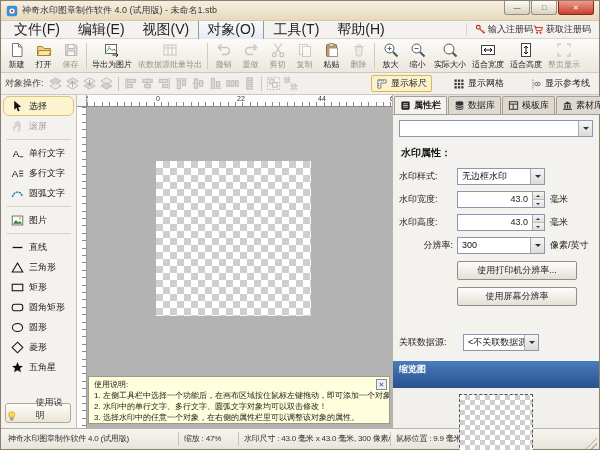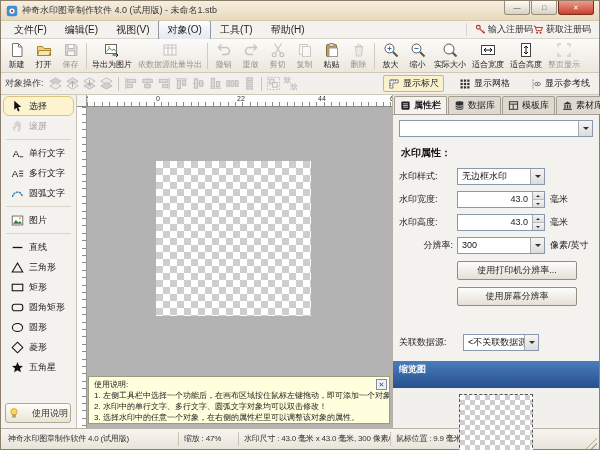--- a/index.html
+++ b/index.html
@@ -8,52 +8,52 @@
 
   
   .titlebar { height:20px; background:linear-gradient(#f6efe1,#e7d9bd); display:flex; align-items:center; padding-left:5px; gap:4px; position:relative; border-bottom:1px solid #d6c8ab; }
   .titlebar .apptitle { font-size:9px; color:#3a3a3a; }
   .winbtns { position:absolute; right:5px; top:0; display:flex; }
   .winbtn { width:26px; height:14px; border:1px solid #988e7d; border-top:none; background:linear-gradient(#fdfcf9,#d9d2c2); border-radius:0 0 3px 3px; font-size:7px; color:#4a4438; text-align:center; line-height:13px; margin-left:1px; }
   .winbtn.close { width:36px; background:linear-gradient(#ee9c8c,#c9412f); border-color:#7e2a1c; color:#fff; font-weight:bold; }
 
   
   .menubar { height:18px; background:#f4f2ee; border-bottom:1px solid #d9d4ca; display:flex; align-items:center; padding:0 4px; }
-  .menuitem { font-size:10px; color:#222; padding:2px 8px; border:1px solid transparent; border-radius:2px; }
+  .menuitem { font-size:14px; color:#222; padding:2px 8px; border:1px solid transparent; border-radius:2px; }
   .menuitem.active { border-color:#8e9aa6; background:linear-gradient(#fbfcfd,#e4e9f0); }
   .register { margin-left:auto; display:flex; align-items:center; gap:0; padding:0 4px 0 8px; border-left:1px solid #d9d4ca; }
   .reglink { display:flex; align-items:center; gap:2px; font-size:9px; color:#333; }
 
   
   .toolbar { height:34px; background:linear-gradient(#fcfbf9,#ece7de); border-bottom:1px solid #cfc8bb; display:flex; align-items:center; padding:0 2px; }
   .tbtn { display:flex; flex-direction:column; align-items:center; justify-content:center; gap:1px; padding:1px 3px; min-width:27px; border-radius:2px; }
   .tbtn .tlabel { font-size:8px; color:#222; white-space:nowrap; }
   .tbtn.disabled { opacity:.45; filter:grayscale(1); }
   .tsep { width:1px; height:26px; background:#d2cbbe; margin:0 2px; }
 
   
   .objectbar { height:22px; background:#f2f0ec; border-bottom:1px solid #cfc8bb; display:flex; align-items:center; padding:0 4px; }
   .objectbar .oblabel { font-size:9px; color:#444; margin-right:3px; white-space:nowrap; }
   .opicon { width:15px; height:15px; margin:0 1px; opacity:.6; }
   .osep { width:1px; height:14px; background:#cbc4b7; margin:0 3px; }
-  .viewtoggles { margin-left:auto; display:flex; align-items:center; gap:10px; }
+  .viewtoggles { margin-left:auto; display:flex; align-items:center; gap:16px; }
   .vtoggle { display:flex; align-items:center; gap:3px; font-size:9px; color:#222; padding:1px 4px; border:1px solid transparent; border-radius:2px; white-space:nowrap; }
   .vtoggle.active { background:#fcf1cd; border-color:#dcb84b; }
 
   
   .main { flex:1; display:flex; min-height:0; }
 
   
   .toolpanel { width:76px; background:#f4f2ee; border-right:1px solid #c8c2b6; position:relative; padding-top:1px; }
   .toolitem { height:20px; display:flex; align-items:center; gap:5px; padding-left:7px; font-size:9px; color:#222; border:1px solid transparent; margin:0 2px; }
   .toolitem.active { background:#fcf3cf; border-color:#ddc47c;border-radius:6px; }
   .toolitem.disabled { color:#9a9a9a; }
   .toolitem.disabled .icon { opacity:.5; filter:grayscale(1); }
   .psep { height:1px; background:#d9d3c8; margin:3px 5px; }
-  .helpbtn { position:absolute; left:4px; right:5px; bottom:5px; height:20px; border:1px solid #b2a892; border-radius:3px; background:linear-gradient(#fefdf9,#ebe4d4); display:flex; align-items:center; justify-content:center; gap:12px; font-size:9px; color:#333; }
+  .helpbtn { position:absolute; left:4px; right:5px; bottom:5px; height:20px; border:1px solid #b2a892; border-radius:3px; background:linear-gradient(#fefdf9,#ebe4d4); display:flex; align-items:flex-end; justify-content:center; gap:18px; font-size:9px; color:#333; }
 
   
   .canvaswrap { flex:1; position:relative; background:#b3b3b3; min-width:0; }
   .rcorner { position:absolute; left:0; top:0; width:10px; height:12px; background:#f7f5f1; border-right:1px solid #999; border-bottom:1px solid #888; }
   .hruler { position:absolute; left:10px; top:0; right:0; height:12px; background:#fdfdfc; border-bottom:1px solid #888; overflow:hidden;
     background-image:repeating-linear-gradient(to right,#8a8a8a 0 1px,transparent 1px 7.4px); background-size:100% 4px; background-position:0 100%; background-repeat:no-repeat; }
   .hruler span { position:absolute; top:0; font-size:7px; color:#333; }
   .vruler { position:absolute; left:0; top:12px; bottom:0; width:10px; background:#fdfdfc; border-right:1px solid #999; overflow:hidden;
     background-image:repeating-linear-gradient(to bottom,#8a8a8a 0 1px,transparent 1px 7.4px); background-size:4px 100%; background-position:100% 0; background-repeat:no-repeat; }
   .viewport { position:absolute; left:10px; top:12px; right:0; bottom:0; background:#b3b3b3; overflow:hidden; }

